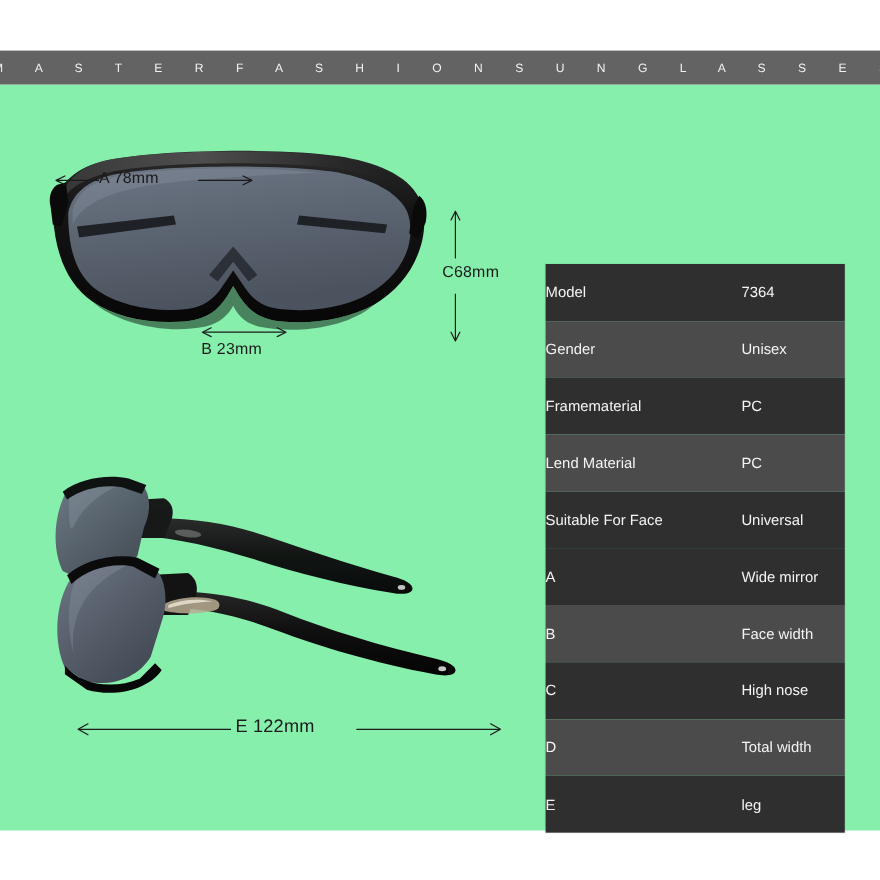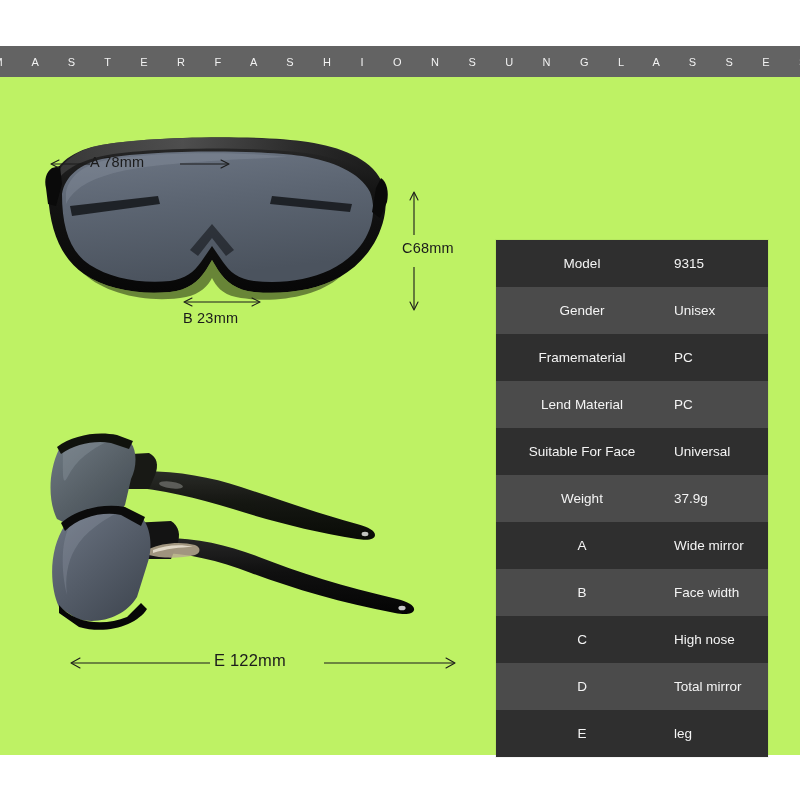--- a/index.html
+++ b/index.html
@@ -19,21 +19,21 @@
     display:flex;align-items:center;justify-content:center;
   }
   .banner-text{
     color:#f2f2f2;font-size:11px;letter-spacing:13.2px;
     text-indent:13.2px;white-space:nowrap;font-weight:400;
   }
 
   
   .panel{
     position:absolute;left:0;top:77px;width:800px;height:678px;
-    background:#bef264;
+    background:#86efac;
   }
 
   
   .product-area{position:absolute;left:0;top:0;width:470px;height:678px;}
 
   .view-front{position:absolute;left:40px;top:55px;width:350px;height:180px;}
   .view-side{position:absolute;left:45px;top:350px;width:400px;height:220px;}
   .view-front svg,.view-side svg{display:block;width:100%;height:100%;}
 
   
@@ -57,21 +57,21 @@
     display:flex;flex-direction:column;
     box-shadow:0 0 0 1px rgba(0,0,0,.04);
   }
   .spec-row{
     flex:1 1 0;display:flex;align-items:center;
     font-size:13.5px;color:#f4f4f4;
   }
   .spec-row.dark{background:#2f2f2f;}
   .spec-row.light{background:#4b4b4b;}
   .spec-key{
-    width:172px;text-align:center;padding-right:6px;
+    width:172px;text-align:left;padding-right:6px;
     white-space:nowrap;overflow:hidden;
   }
   .spec-val{
     flex:1;text-align:left;white-space:nowrap;overflow:hidden;
   }
 </style>
 </head>
 <body>
 
 <div class="page">
@@ -281,57 +281,53 @@
         </svg>
         <span class="dim-label lbl-e">E 122mm</span>
       </div>
 
     </div>
 
     <div class="spec-table">
 
       <div class="spec-row dark">
         <div class="spec-key">Model</div>
-        <div class="spec-val">9315</div>
+        <div class="spec-val">7364</div>
       </div>
       <div class="spec-row light">
         <div class="spec-key">Gender</div>
         <div class="spec-val">Unisex</div>
       </div>
       <div class="spec-row dark">
         <div class="spec-key">Framematerial</div>
         <div class="spec-val">PC</div>
       </div>
       <div class="spec-row light">
         <div class="spec-key">Lend Material</div>
         <div class="spec-val">PC</div>
       </div>
       <div class="spec-row dark">
         <div class="spec-key">Suitable For Face</div>
         <div class="spec-val">Universal</div>
       </div>
-      <div class="spec-row light">
-        <div class="spec-key">Weight</div>
-        <div class="spec-val">37.9g</div>
-      </div>
       <div class="spec-row dark">
         <div class="spec-key">A</div>
         <div class="spec-val">Wide mirror</div>
       </div>
       <div class="spec-row light">
         <div class="spec-key">B</div>
         <div class="spec-val">Face width</div>
       </div>
       <div class="spec-row dark">
         <div class="spec-key">C</div>
         <div class="spec-val">High nose</div>
       </div>
       <div class="spec-row light">
         <div class="spec-key">D</div>
-        <div class="spec-val">Total mirror</div>
+        <div class="spec-val">Total width</div>
       </div>
       <div class="spec-row dark">
         <div class="spec-key">E</div>
         <div class="spec-val">leg</div>
       </div>
 
     </div>
 
   </div>
 </div>

